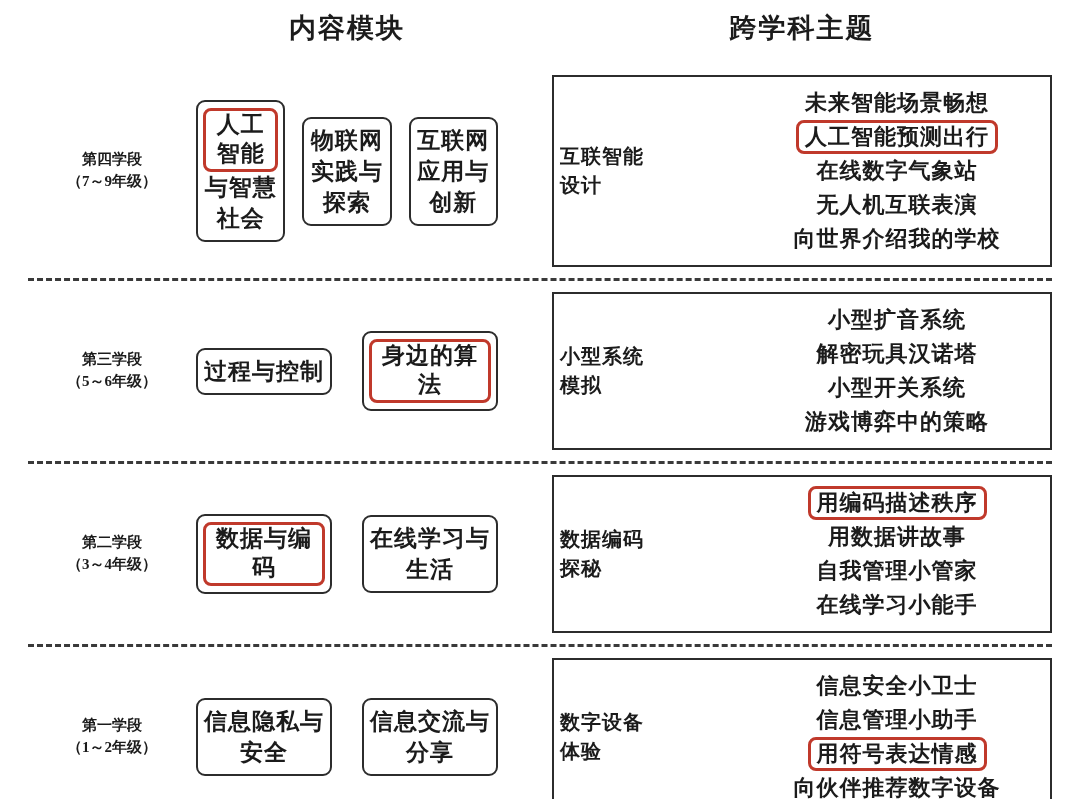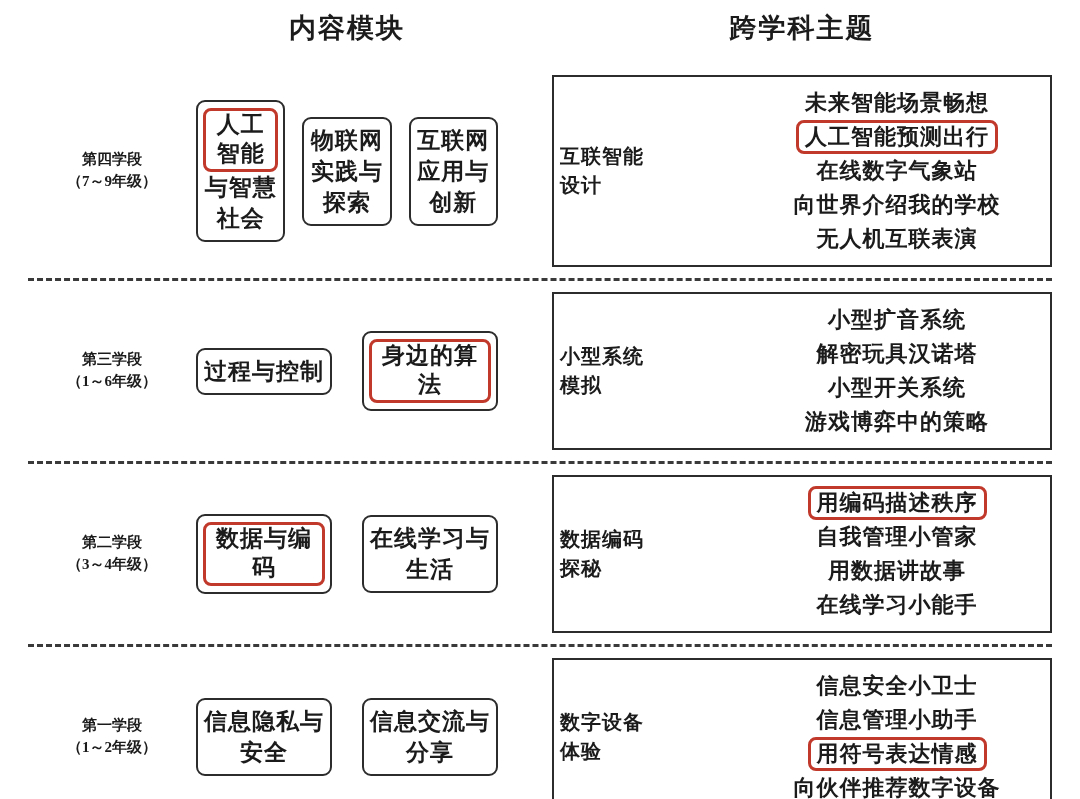--- a/index.html
+++ b/index.html
@@ -111,32 +111,32 @@
     </div>
     <div class="theme-box">
       <div class="theme-name">
         <div>互联智能</div>
         <div>设计</div>
       </div>
       <div class="topics">
         <div class="topic"><span>未来智能场景畅想</span></div>
         <div class="topic"><span class="red-frame">人工智能预测出行</span></div>
         <div class="topic"><span>在线数字气象站</span></div>
+        <div class="topic"><span>无人机互联表演</span></div>
         <div class="topic"><span>向世界介绍我的学校</span></div>
-        <div class="topic"><span>无人机互联表演</span></div>
       </div>
     </div>
   </div>
 
   <div class="divider"></div>
 
   <div class="stage-row">
     <div class="stage-label">
       <div>第三学段</div>
-      <div>（1～6年级）</div>
+      <div>（5～6年级）</div>
     </div>
     <div class="modules-col gap-lg">
       <div class="module-box">
         <span>过程与控制</span>
       </div>
       <div class="module-box">
         <span class="red-frame">身边的算法</span>
       </div>
     </div>
     <div class="theme-box">
@@ -168,22 +168,22 @@
         <span>在线学习与生活</span>
       </div>
     </div>
     <div class="theme-box">
       <div class="theme-name">
         <div>数据编码</div>
         <div>探秘</div>
       </div>
       <div class="topics">
         <div class="topic"><span class="red-frame">用编码描述秩序</span></div>
+        <div class="topic"><span>用数据讲故事</span></div>
         <div class="topic"><span>自我管理小管家</span></div>
-        <div class="topic"><span>用数据讲故事</span></div>
         <div class="topic"><span>在线学习小能手</span></div>
       </div>
     </div>
   </div>
 
   <div class="divider"></div>
 
   <div class="stage-row">
     <div class="stage-label">
       <div>第一学段</div>

